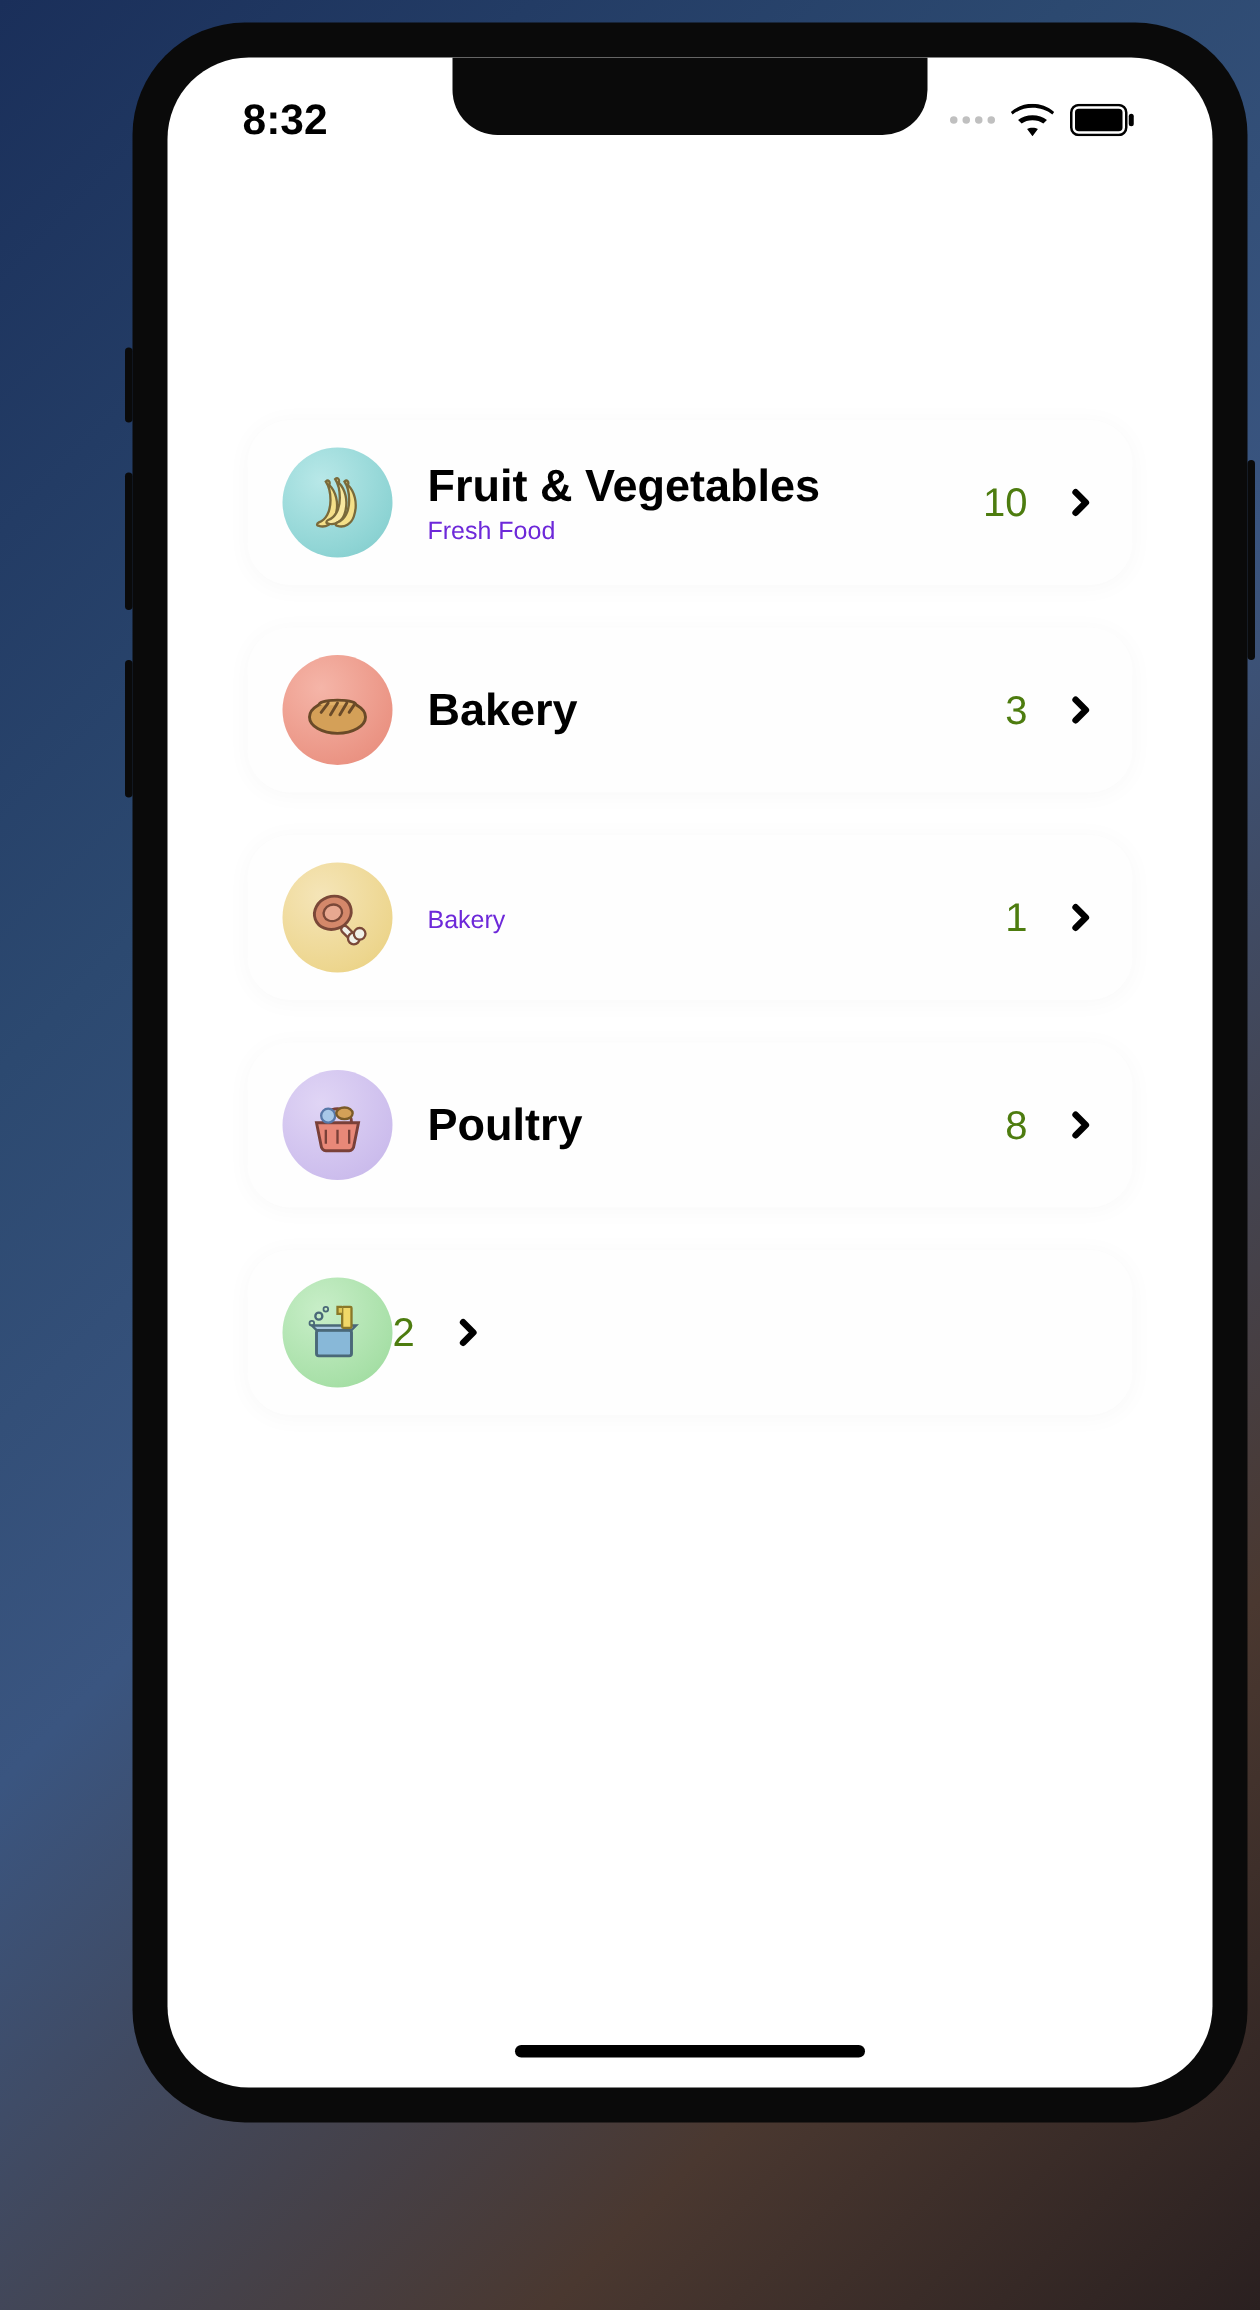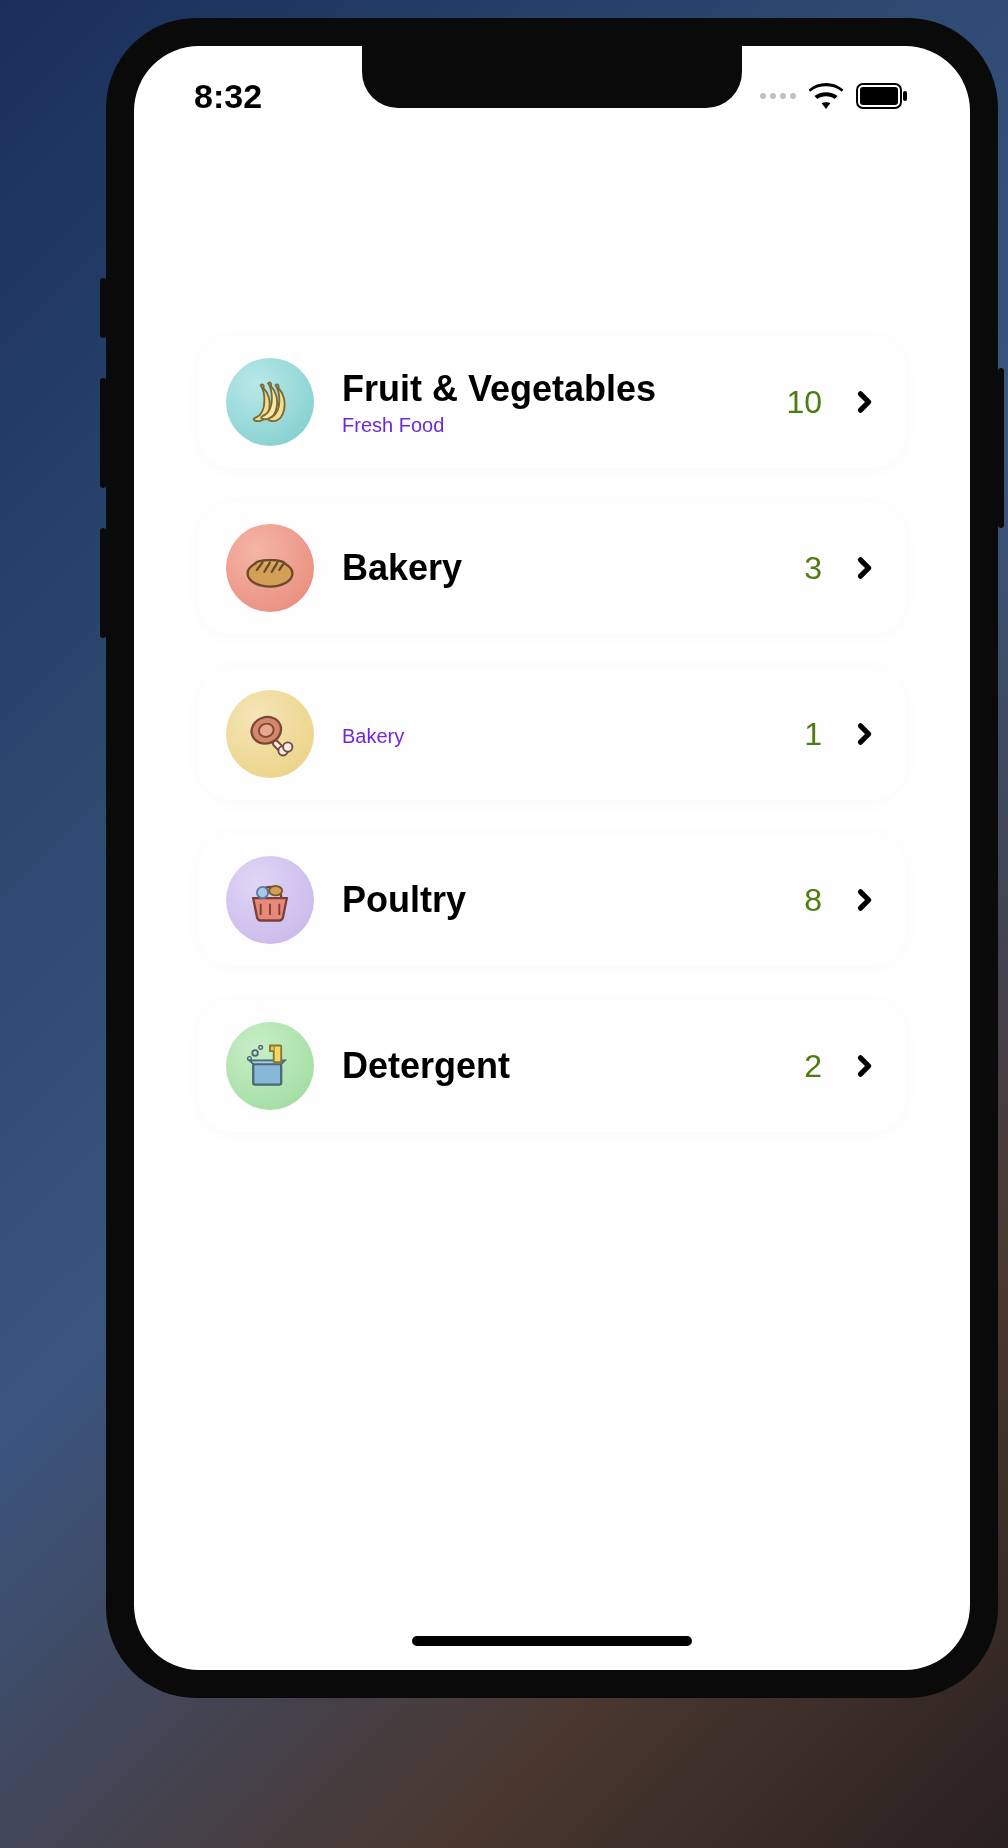--- a/index.html
+++ b/index.html
@@ -286,23 +286,20 @@
               <svg class="icon-svg" viewBox="0 0 60 60">
                 <rect x="12" y="28" width="30" height="22" rx="2" fill="#88b8d8" stroke="#4a6878" stroke-width="2.5"></rect>
                 <path d="M12 28 L8 24 L46 24 L42 28 Z" fill="#a8c8e0" stroke="#4a6878" stroke-width="2"></path>
                 <circle cx="14" cy="16" r="3" fill="none" stroke="#4a6878" stroke-width="2"></circle>
                 <circle cx="8" cy="22" r="2" fill="none" stroke="#4a6878" stroke-width="1.5"></circle>
                 <circle cx="20" cy="10" r="2" fill="none" stroke="#4a6878" stroke-width="1.5"></circle>
                 <rect x="34" y="8" width="8" height="18" rx="1" fill="#f0d868" stroke="#8a7828" stroke-width="2"></rect>
                 <path d="M34 8 L30 8 L30 14 L34 14" fill="#e0c858" stroke="#8a7828" stroke-width="2"></path>
               </svg>
             </div>
-            <div class="category-text">
-              <div class="category-title">Detergent</div>
-            </div>
             <div class="category-count">2</div>
             <svg class="chevron" viewBox="0 0 24 24" fill="none" stroke="#000" stroke-width="4.5" stroke-linecap="round" stroke-linejoin="round">
               <polyline points="9 5 16 12 9 19"></polyline>
             </svg>
           </div>
         </div>
     </div>
 
     <div class="home-indicator"></div>
   </div>

